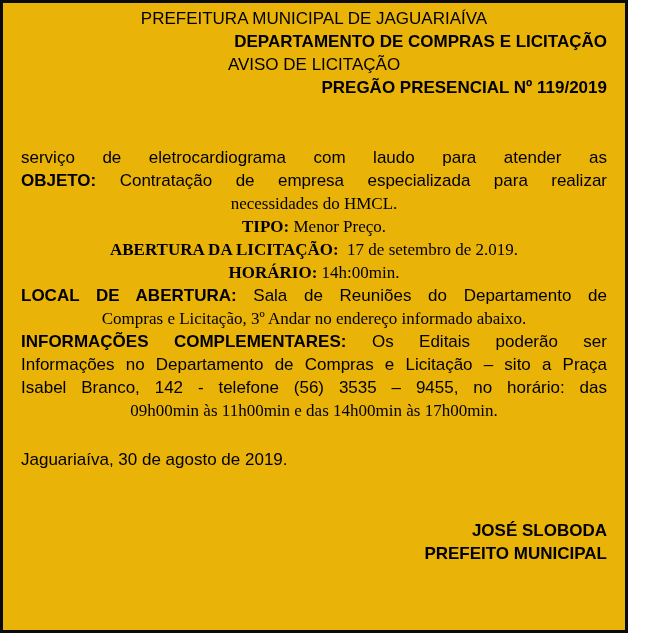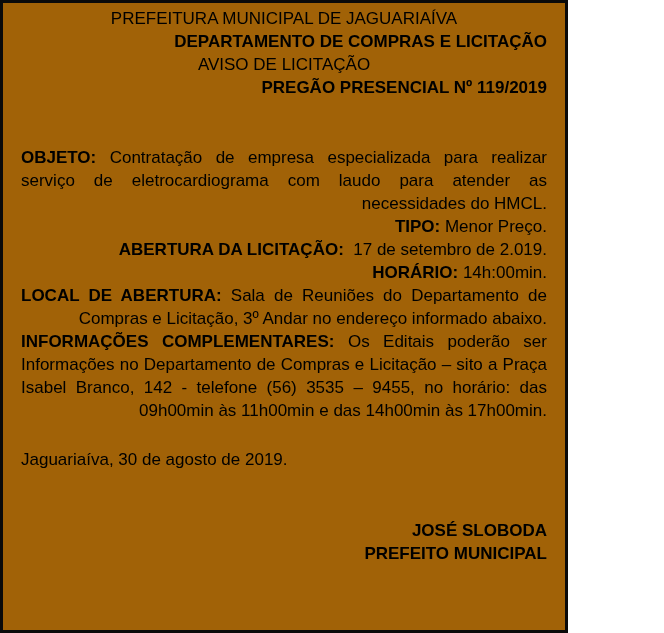--- a/index.html
+++ b/index.html
@@ -2,46 +2,47 @@
 <html lang="pt-BR"><head>
 <meta charset="utf-8">
 <style>
   html, body {
     margin: 0;
     padding: 0;
     background: #ffffff;
   }
   .page {
     box-sizing: border-box;
-    width: 568px;
+    width: 628px;
     height: 633px;
     border: 3px solid #0a0a0a;
-    background: #a16207;
+    background: #eab308;
     color: #000000;
     font-family: "Liberation Sans", "DejaVu Sans", sans-serif;
     font-size: 17px;
     line-height: 23px;
     padding: 4px 18px 0 18px;
     overflow: hidden;
   }
   .doc-header { text-align: center; }
   .h-line { min-height: 23px; }
   .bold { font-weight: bold; text-align: right; }
   .doc-body { margin-top: 47px; }
   
   .jline {
     text-align: justify;
     text-align-last: justify;
     min-height: 23px;
     white-space: normal;
   }
   
   .lline {
-    text-align: right;
+    text-align: center;
     min-height: 23px;
+    font-family: Liberation Serif, serif;
   }
   .jline b, .lline b { font-weight: bold; }
   .email-link { text-decoration: underline; }
   .date-line {
     margin-top: 26px;
     text-align: left;
     min-height: 23px;
   }
   .signature {
     margin-top: 48px;
@@ -57,22 +58,22 @@
 
   <div class="doc-header">
     <div class="h-line">PREFEITURA MUNICIPAL DE JAGUARIAÍVA</div>
     <div class="h-line bold">DEPARTAMENTO DE COMPRAS E LICITAÇÃO</div>
     <div class="h-line">AVISO DE LICITAÇÃO</div>
     <div class="h-line bold">PREGÃO PRESENCIAL Nº 119/2019</div>
   </div>
 
   <div class="doc-body">
 
+    <div class="jline">serviço de eletrocardiograma com laudo para atender as</div>
     <div class="jline"><b>OBJETO:</b><span> Contratação de empresa especializada para realizar</span></div>
-    <div class="jline">serviço de eletrocardiograma com laudo para atender as</div>
     <div class="lline">necessidades do HMCL.</div>
 
     <div class="lline"><b>TIPO:</b><span> Menor Preço.</span></div>
 
     <div class="lline"><b>ABERTURA DA LICITAÇÃO:</b><span>&nbsp; 17 de setembro de 2.019.</span></div>
 
     <div class="lline"><b>HORÁRIO:</b><span> 14h:00min.</span></div>
 
     <div class="jline"><b>LOCAL DE ABERTURA:</b><span> Sala de Reuniões do Departamento de</span></div>
     <div class="lline">Compras e Licitação, 3º Andar no endereço informado abaixo.</div>

